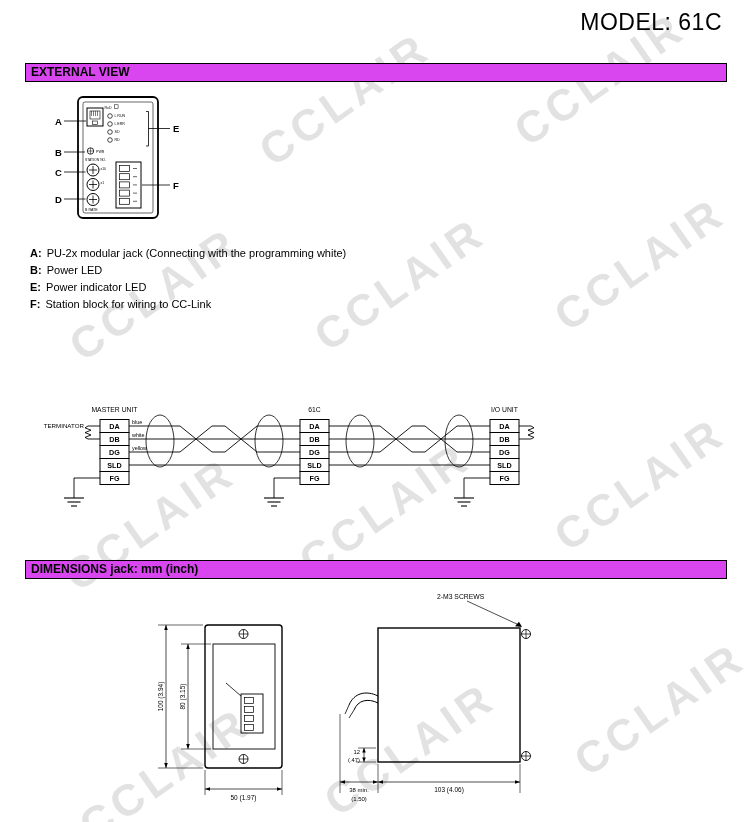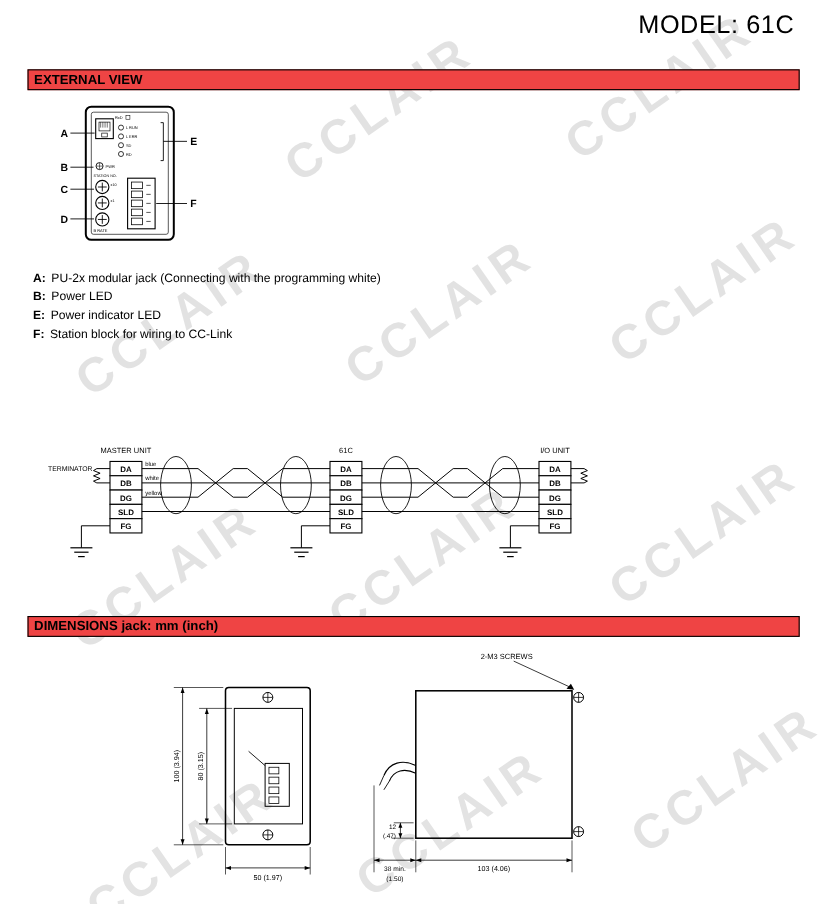--- a/index.html
+++ b/index.html
@@ -14,21 +14,21 @@
     position:absolute; font-size:44px; font-weight:bold; letter-spacing:5px;
     color:#9a9a9a; opacity:.28; transform:rotate(-35deg); transform-origin:left top;
     white-space:nowrap; pointer-events:none; text-shadow:1px 1px 0 #fff;
   }
   .title {
     position:absolute; top:9px; right:29px;
     font-size:23px; font-weight:normal; letter-spacing:.5px;
   }
   .bar {
     position:absolute; left:25px; width:702px;
-    background:#ef4444; border:1px solid #000;
+    background:#d946ef; border:1px solid #000;
     font-weight:bold; font-size:12px; padding:1px 5px 2px;
   }
   .fig { position:absolute; overflow:visible; }
   .legend { position:absolute; left:30px; top:245px; font-size:11px; line-height:17px; }
   .legend b { font-weight:bold; margin-right:2px; }
   svg text { font-family:"Liberation Sans","DejaVu Sans",sans-serif; fill:#000; stroke:none; }
 </style>
 </head>
 <body>
 

